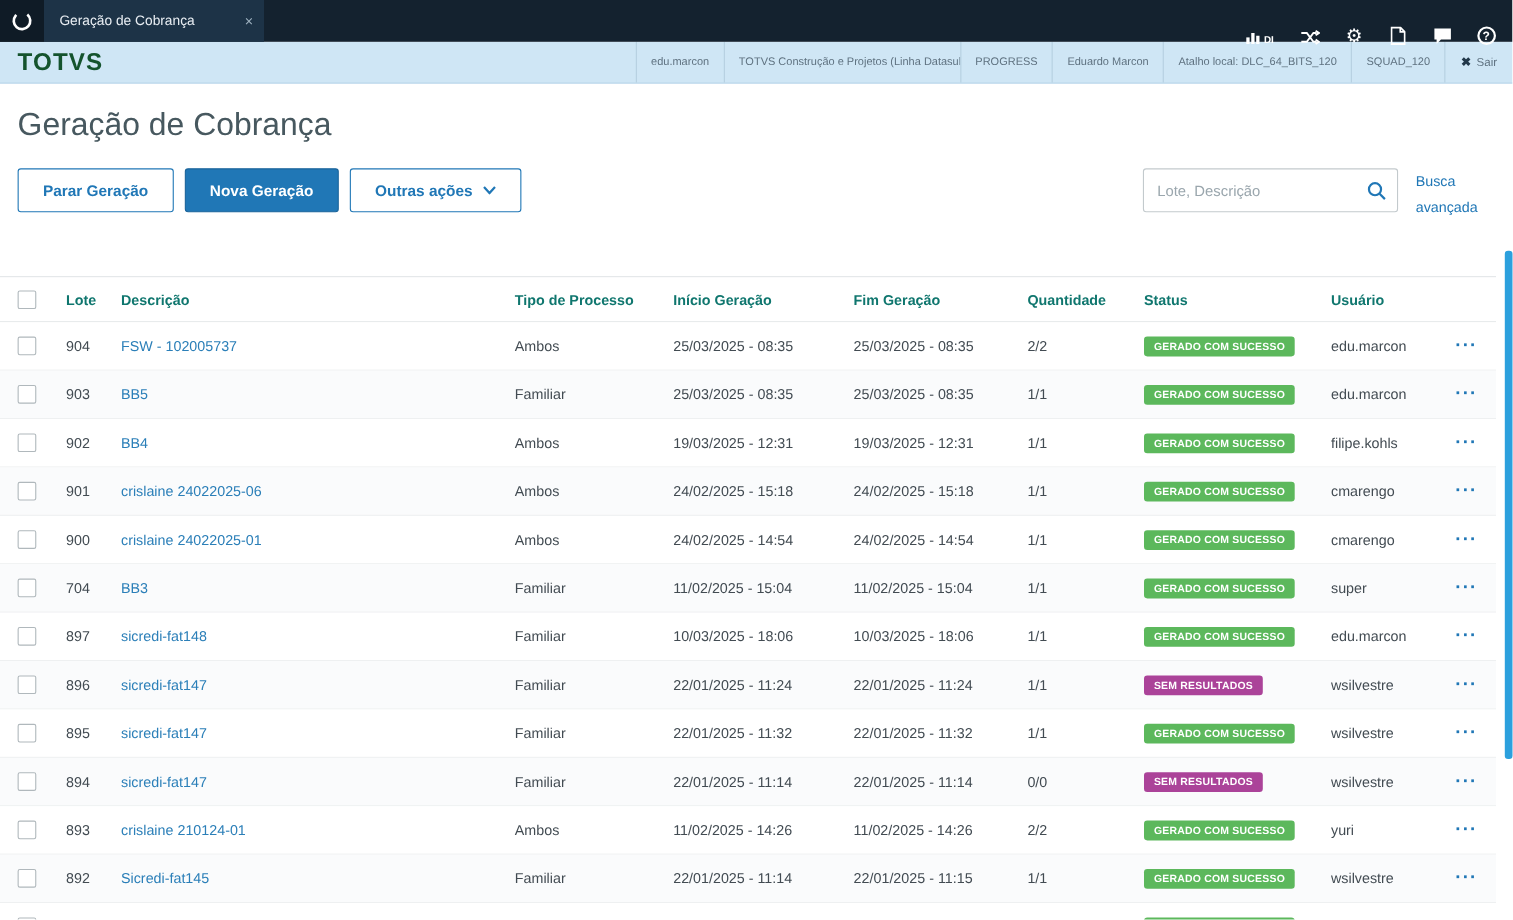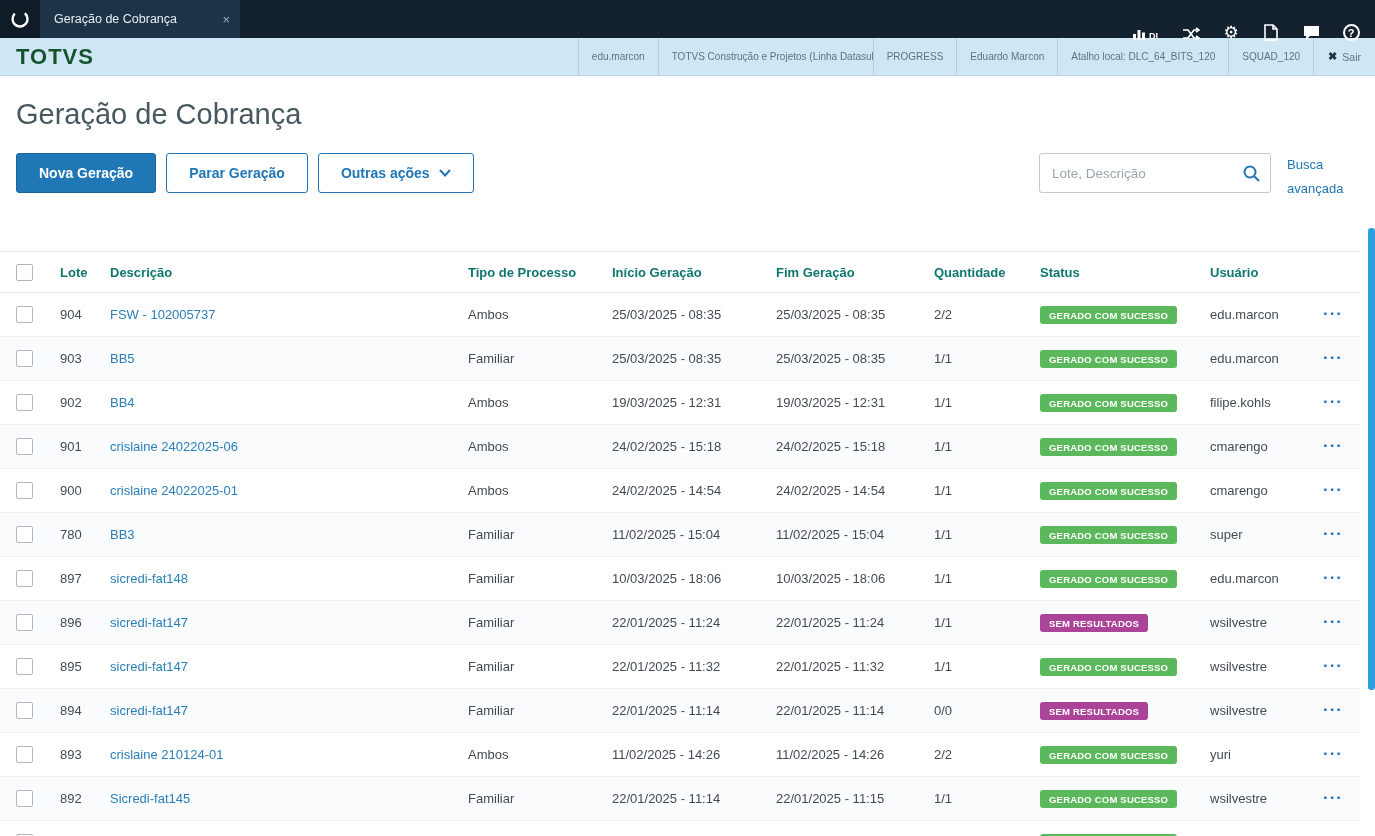--- a/index.html
+++ b/index.html
@@ -135,22 +135,22 @@
   <div class="sair">
     <span class="sair-x">✖</span>
     <span>Sair</span>
   </div>
 </div>
 
 <main>
   <h1>Geração de Cobrança</h1>
 
   <div class="toolbar">
+    <button class="btn btn-outline">Parar Geração</button>
     <button class="btn btn-primary">Nova Geração</button>
-    <button class="btn btn-outline">Parar Geração</button>
     <button class="btn btn-outline btn-actions">
       <span>Outras ações</span>
       <svg width="12" height="8" viewBox="0 0 12 8" fill="none" stroke="#2077b6" stroke-width="2">
         <path d="M1 1 L6 6.5 L11 1"></path>
       </svg>
     </button>
 
     <div class="search-wrap">
       <input class="search-input" type="text" placeholder="Lote, Descrição" style="">
       <span class="search-icon-btn">
@@ -251,21 +251,21 @@
     <div class="cell">1/1</div>
     <div class="cell"><span class="badge" style="background: rgb(92, 184, 92);">GERADO COM SUCESSO</span></div>
     <div class="cell">cmarengo</div>
     <div class="cell"><span class="row-menu">···</span></div>
   </div>
 
   <div class="grid-row">
     <div class="cell">
             <div class="checkbox"></div>
           </div>
-    <div class="cell">780</div>
+    <div class="cell">704</div>
     <div class="cell"><a class="desc-link">BB3</a></div>
     <div class="cell">Familiar</div>
     <div class="cell">11/02/2025 - 15:04</div>
     <div class="cell">11/02/2025 - 15:04</div>
     <div class="cell">1/1</div>
     <div class="cell"><span class="badge" style="background: rgb(92, 184, 92);">GERADO COM SUCESSO</span></div>
     <div class="cell">super</div>
     <div class="cell"><span class="row-menu">···</span></div>
   </div>
 

